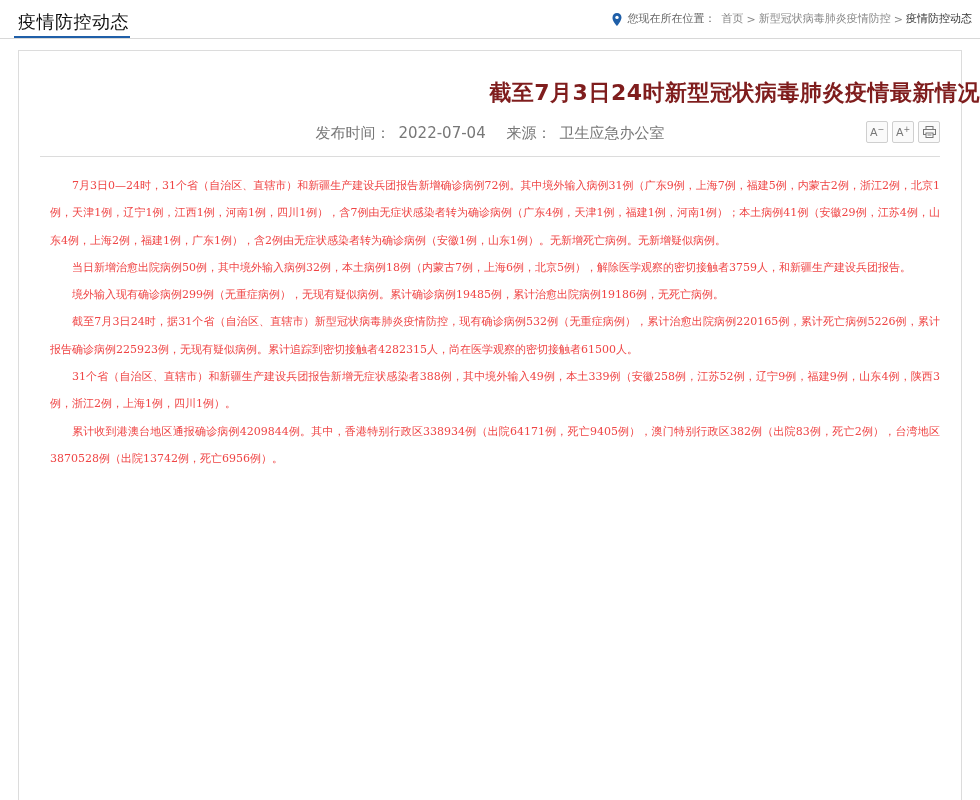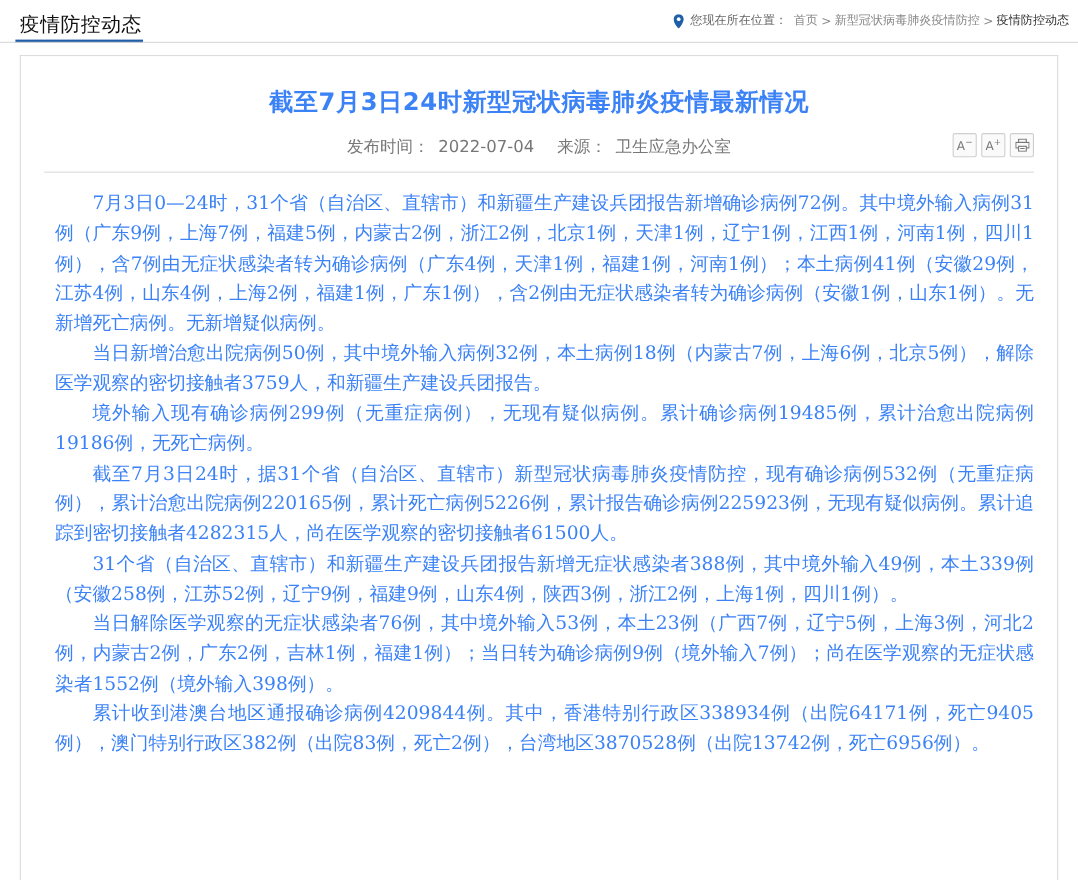--- a/index.html
+++ b/index.html
@@ -13,32 +13,32 @@
 
   .breadcrumb { position: absolute; right: 8px; top: 11px; font-size: 11px; color: #666; display: flex; align-items: flex-end; white-space: nowrap; }
   .breadcrumb .pin { width: 10px; height: 13px; margin-right: 6px; }
   .breadcrumb .sep { margin: 0 3px; color: #888; }
   .breadcrumb .crumb { color: #888; }
   .breadcrumb .crumb.current { color: #333; }
   .breadcrumb .lead { color: #666; margin-right: 6px; }
 
   .frame { position: absolute; left: 18px; top: 50px; width: 944px; height: 760px; border: 1px solid #dcdcdc; border-bottom: none; background: #fff; }
 
-  .article-title { position: absolute; left: 0; top: 78px; width: 980px; text-align: center; font-size: 22px; color: #3b82f6; font-weight: bold; letter-spacing: 0.5px; }
+  .article-title { position: absolute; left: 0; top: 78px; width: 980px; text-align: right; font-size: 22px; color: #7f1d1d; font-weight: bold; letter-spacing: 0.5px; }
 
   .meta { position: absolute; left: 0; top: 124px; width: 980px; text-align: center; font-size: 15px; color: #777; }
   .meta span { margin: 0 4px; }
 
   .tools { position: absolute; right: 40px; top: 121px; display: flex; gap: 4px; }
   .tool-btn { width: 22px; height: 22px; border: 1px solid #cfcfcf; background: #fafafa; border-radius: 2px; display: flex; align-items: center; justify-content: center; font-size: 11px; color: #777; position: relative; }
   .tool-btn sup { font-size: 8px; position: relative; top: -3px; }
 
   .divider { position: absolute; left: 40px; top: 156px; width: 900px; height: 1px; background: #dcdcdc; }
 
-  .content { position: absolute; left: 50px; top: 172px; width: 890px; font-family: "DejaVu Serif", "Liberation Serif", serif; font-size: 17px; line-height: 27.3px; color: #3b82f6; }
+  .content { position: absolute; left: 50px; top: 172px; width: 890px; font-family: "DejaVu Serif", "Liberation Serif", serif; font-size: 11px; line-height: 27.3px; color: #ef4444; }
   .content p { text-indent: 2em; text-align: justify; }
 </style>
 </head>
 <body>
 
 <div class="topbar">
   <div class="section-title">疫情防控动态</div>
   <div class="section-underline"></div>
   <div class="topline"></div>
 
@@ -85,15 +85,14 @@
 </div>
 
 <div class="divider"></div>
 
 <div class="content">
   <p>7月3日0—24时，31个省（自治区、直辖市）和新疆生产建设兵团报告新增确诊病例72例。其中境外输入病例31例（广东9例，上海7例，福建5例，内蒙古2例，浙江2例，北京1例，天津1例，辽宁1例，江西1例，河南1例，四川1例），含7例由无症状感染者转为确诊病例（广东4例，天津1例，福建1例，河南1例）；本土病例41例（安徽29例，江苏4例，山东4例，上海2例，福建1例，广东1例），含2例由无症状感染者转为确诊病例（安徽1例，山东1例）。无新增死亡病例。无新增疑似病例。</p>
   <p>当日新增治愈出院病例50例，其中境外输入病例32例，本土病例18例（内蒙古7例，上海6例，北京5例），解除医学观察的密切接触者3759人，和新疆生产建设兵团报告。</p>
   <p>境外输入现有确诊病例299例（无重症病例），无现有疑似病例。累计确诊病例19485例，累计治愈出院病例19186例，无死亡病例。</p>
   <p>截至7月3日24时，据31个省（自治区、直辖市）新型冠状病毒肺炎疫情防控，现有确诊病例532例（无重症病例），累计治愈出院病例220165例，累计死亡病例5226例，累计报告确诊病例225923例，无现有疑似病例。累计追踪到密切接触者4282315人，尚在医学观察的密切接触者61500人。</p>
   <p>31个省（自治区、直辖市）和新疆生产建设兵团报告新增无症状感染者388例，其中境外输入49例，本土339例（安徽258例，江苏52例，辽宁9例，福建9例，山东4例，陕西3例，浙江2例，上海1例，四川1例）。</p>
-  <p>当日解除医学观察的无症状感染者76例，其中境外输入53例，本土23例（广西7例，辽宁5例，上海3例，河北2例，内蒙古2例，广东2例，吉林1例，福建1例）；当日转为确诊病例9例（境外输入7例）；尚在医学观察的无症状感染者1552例（境外输入398例）。</p>
   <p>累计收到港澳台地区通报确诊病例4209844例。其中，香港特别行政区338934例（出院64171例，死亡9405例），澳门特别行政区382例（出院83例，死亡2例），台湾地区3870528例（出院13742例，死亡6956例）。</p>
 </div>
 
 </body></html>

